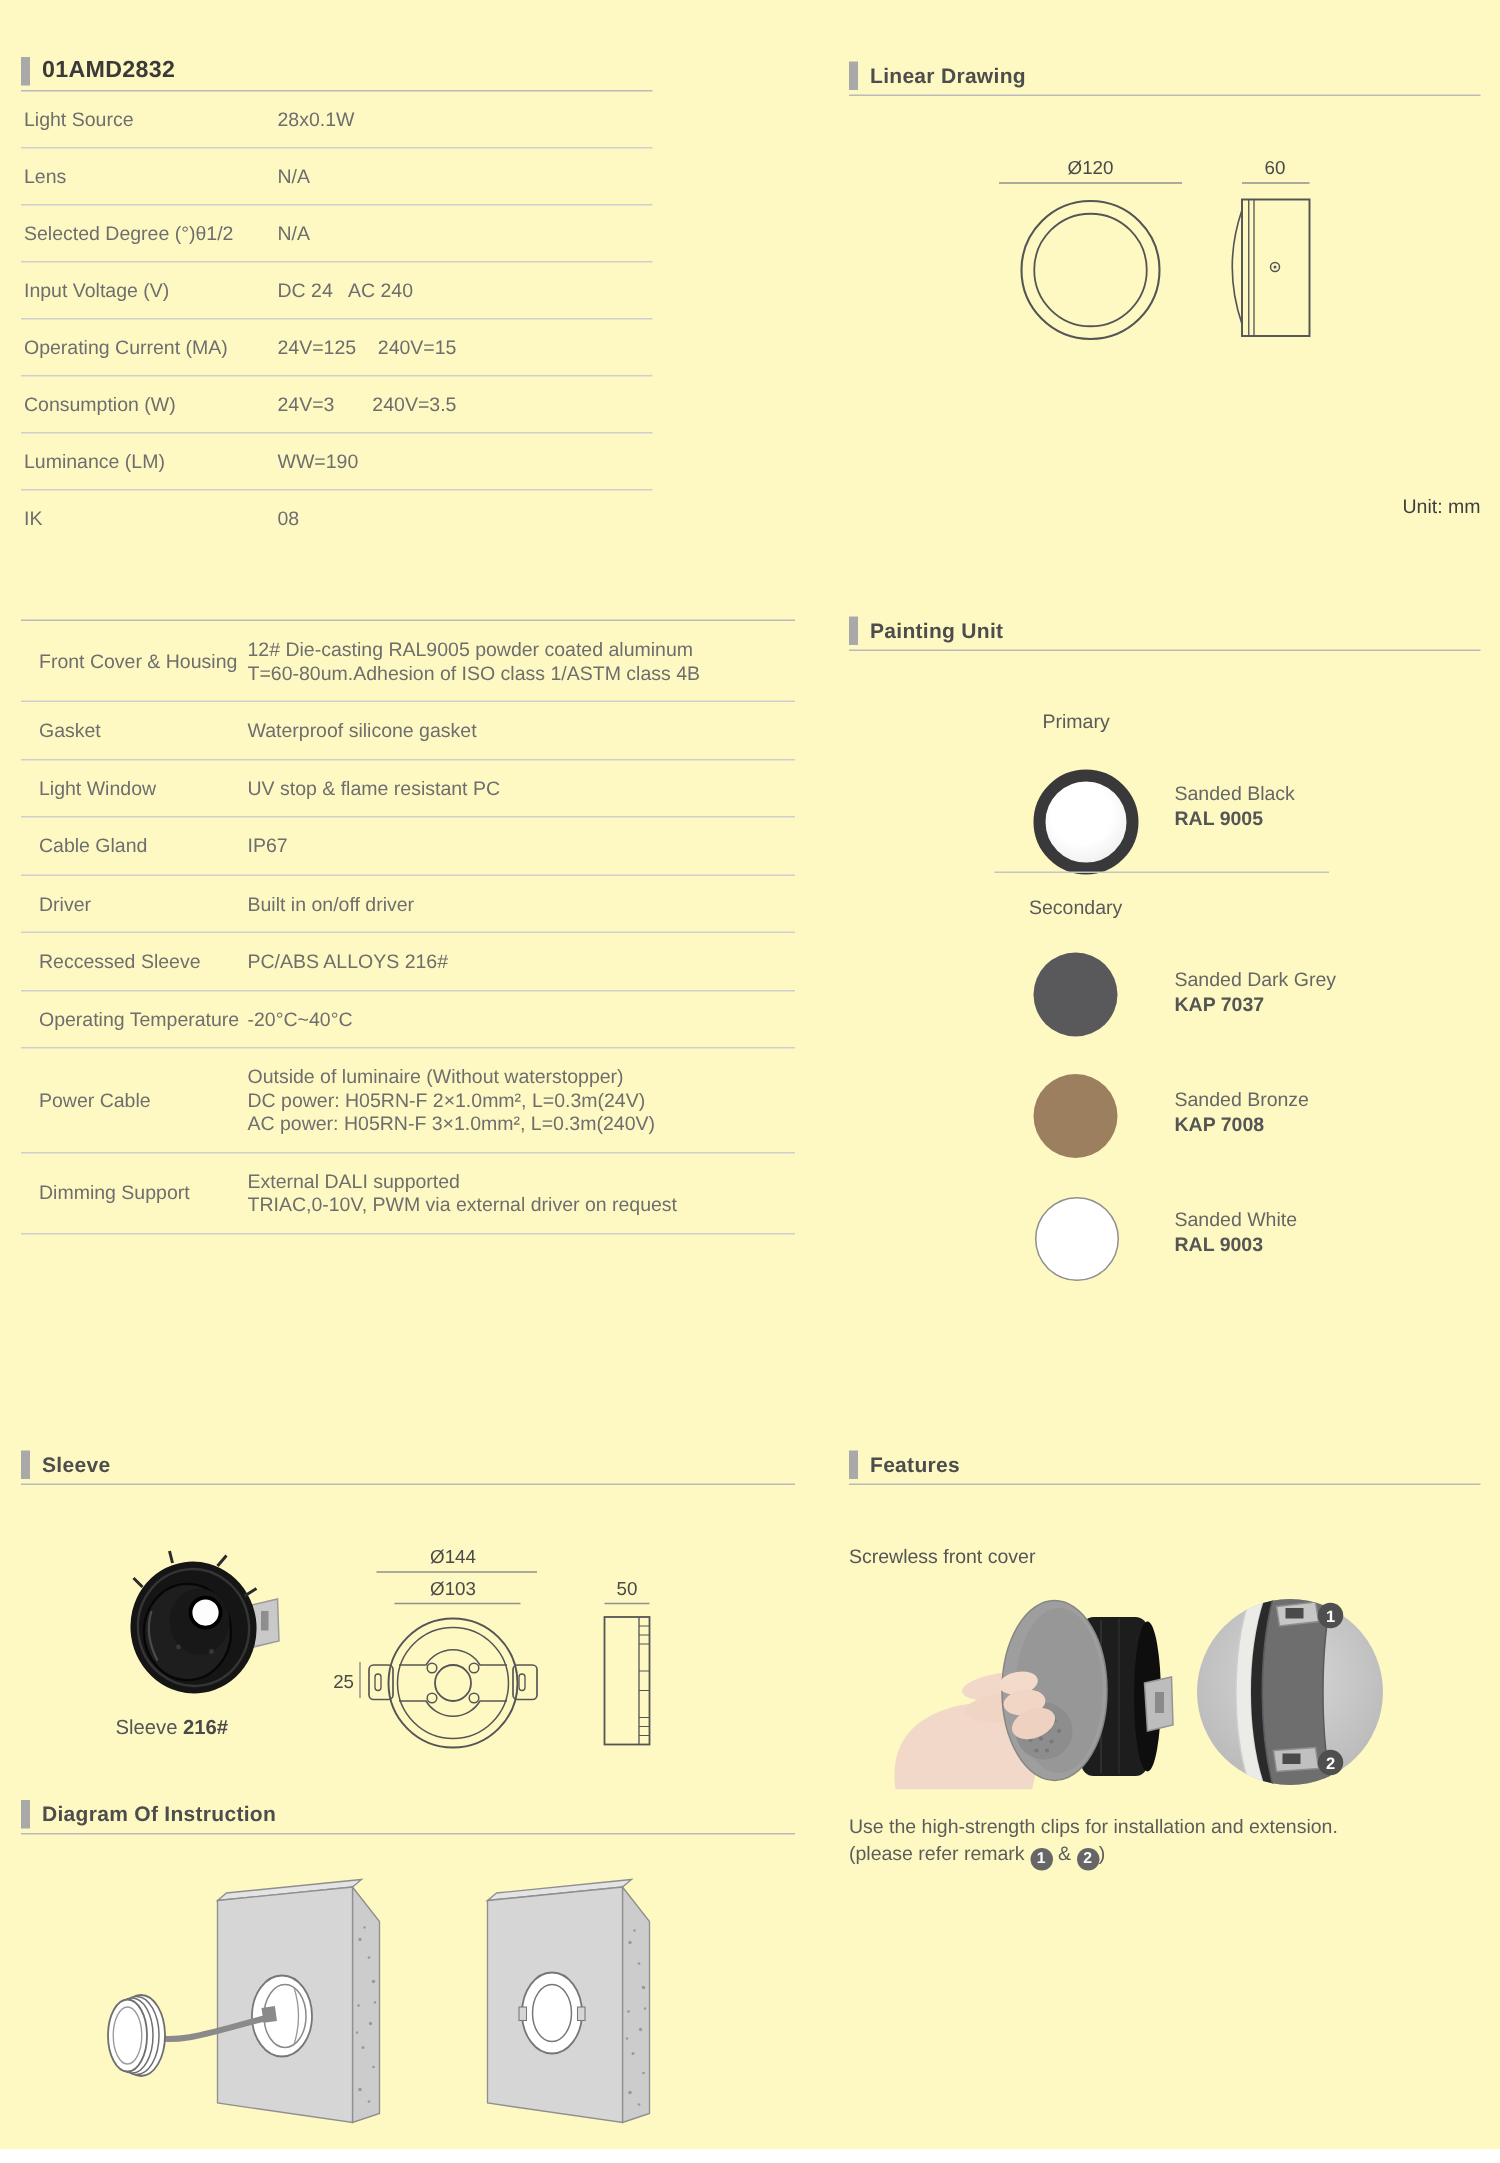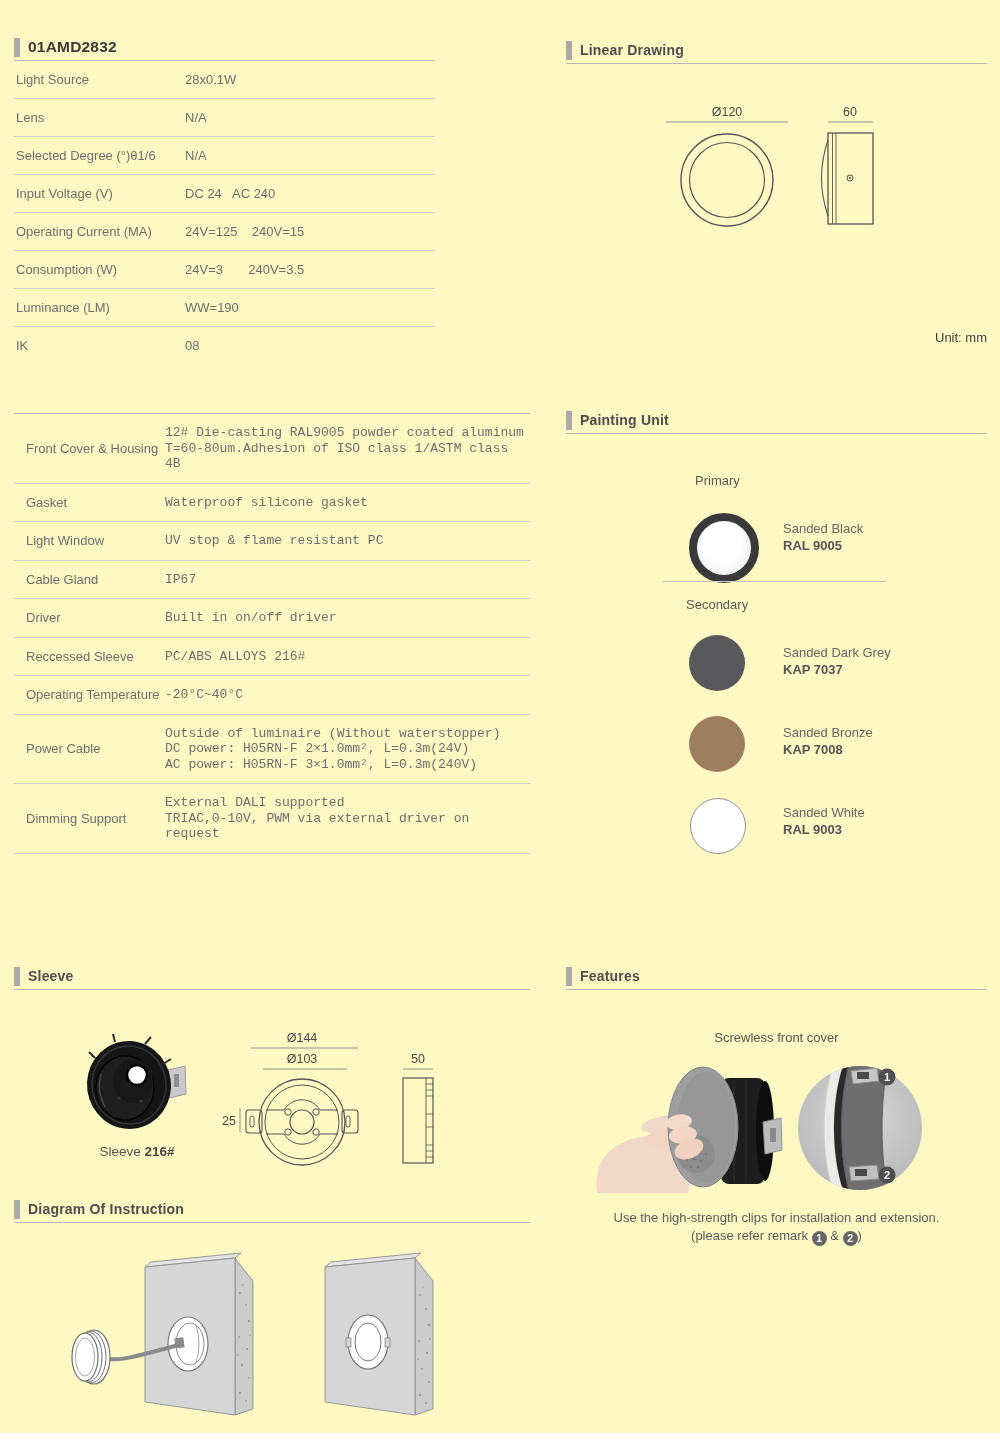--- a/index.html
+++ b/index.html
@@ -16,36 +16,36 @@
 
   
   .trow{display:flex;align-items:center;border-bottom:1px solid #cfcfcf;}
   .tlabel,.tvalue{font-size:13px;color:#6e6e6e;white-space:pre-wrap;line-height:15.5px;}
   #product-table .trow{height:37px;}
   #product-table .trow:last-child{border-bottom:none;}
   #product-table .tlabel{width:171px;padding-left:2px;box-sizing:border-box;}
   #product-table .tvalue{flex:1;}
   #spec-table .trow{padding:11px 0;}
   #spec-table .tlabel{width:151px;padding-left:12px;box-sizing:border-box;}
-  #spec-table .tvalue{flex:1;padding-right:6px;font-family:Liberation Mono, monospace;}
+  #spec-table .tvalue{flex:1;padding-right:6px;}
 
   
   .pc-label{position:absolute;font-size:13px;color:#5a5a5a;}
   .swatch{position:absolute;border-radius:50%;}
   .swatch-primary{width:54px;height:54px;border:8px solid #39393b;background:radial-gradient(circle at 45% 40%, #ffffff 45%, #f0f0f0 78%, #e3e3e3 100%);}
   .swatch-flat{width:56px;height:56px;}
   .swatch-white{width:54px;height:54px;border:1px solid #8f8f8f;background:#fff;}
   .pc-text{position:absolute;line-height:17px;}
   .pc-name{font-size:13px;color:#666;}
   .pc-code{font-size:13px;font-weight:bold;color:#555;}
   .pc-divider{position:absolute;height:1px;background:#c4c4c4;}
 
   
   .unit{position:absolute;right:0;font-size:13px;color:#3f3f3f;}
-  .center-text{position:absolute;text-align:center;}
+  .center-text{position:absolute;text-align:left;}
   .subtitle{font-size:13px;color:#555;}
   .caption{font-size:13px;color:#5c5c5c;line-height:17px;white-space:pre-wrap;}
   .sleeve-caption{font-size:13.5px;color:#555;}
   .sleeve-caption b{color:#4a4a4a;margin-top:12px;}
   .badge{display:inline-flex;align-items:center;justify-content:center;width:15px;height:15px;border-radius:50%;background:#666;color:#fff;font-size:10.5px;font-weight:bold;vertical-align:-2px;}
 
   svg{position:absolute;}
   svg text{font-family:"Liberation Sans", sans-serif;}
   .dim{font-size:12.5px;fill:#4a4a4a;}
   .dimline{stroke:#8f8f8f;stroke-width:1;}
@@ -65,21 +65,21 @@
     <div id="product-table">
         <div class="trow">
           <div class="tlabel">Light Source</div>
           <div class="tvalue">28x0.1W</div>
         </div>
         <div class="trow">
           <div class="tlabel">Lens</div>
           <div class="tvalue">N/A</div>
         </div>
         <div class="trow">
-          <div class="tlabel">Selected Degree (°)θ1/6</div>
+          <div class="tlabel">Selected Degree (°)θ1/2</div>
           <div class="tvalue">N/A</div>
         </div>
         <div class="trow">
           <div class="tlabel">Input Voltage (V)</div>
           <div class="tvalue">DC 24   AC 240</div>
         </div>
         <div class="trow">
           <div class="tlabel">Operating Current (MA)</div>
           <div class="tvalue">24V=125    240V=15</div>
         </div>

